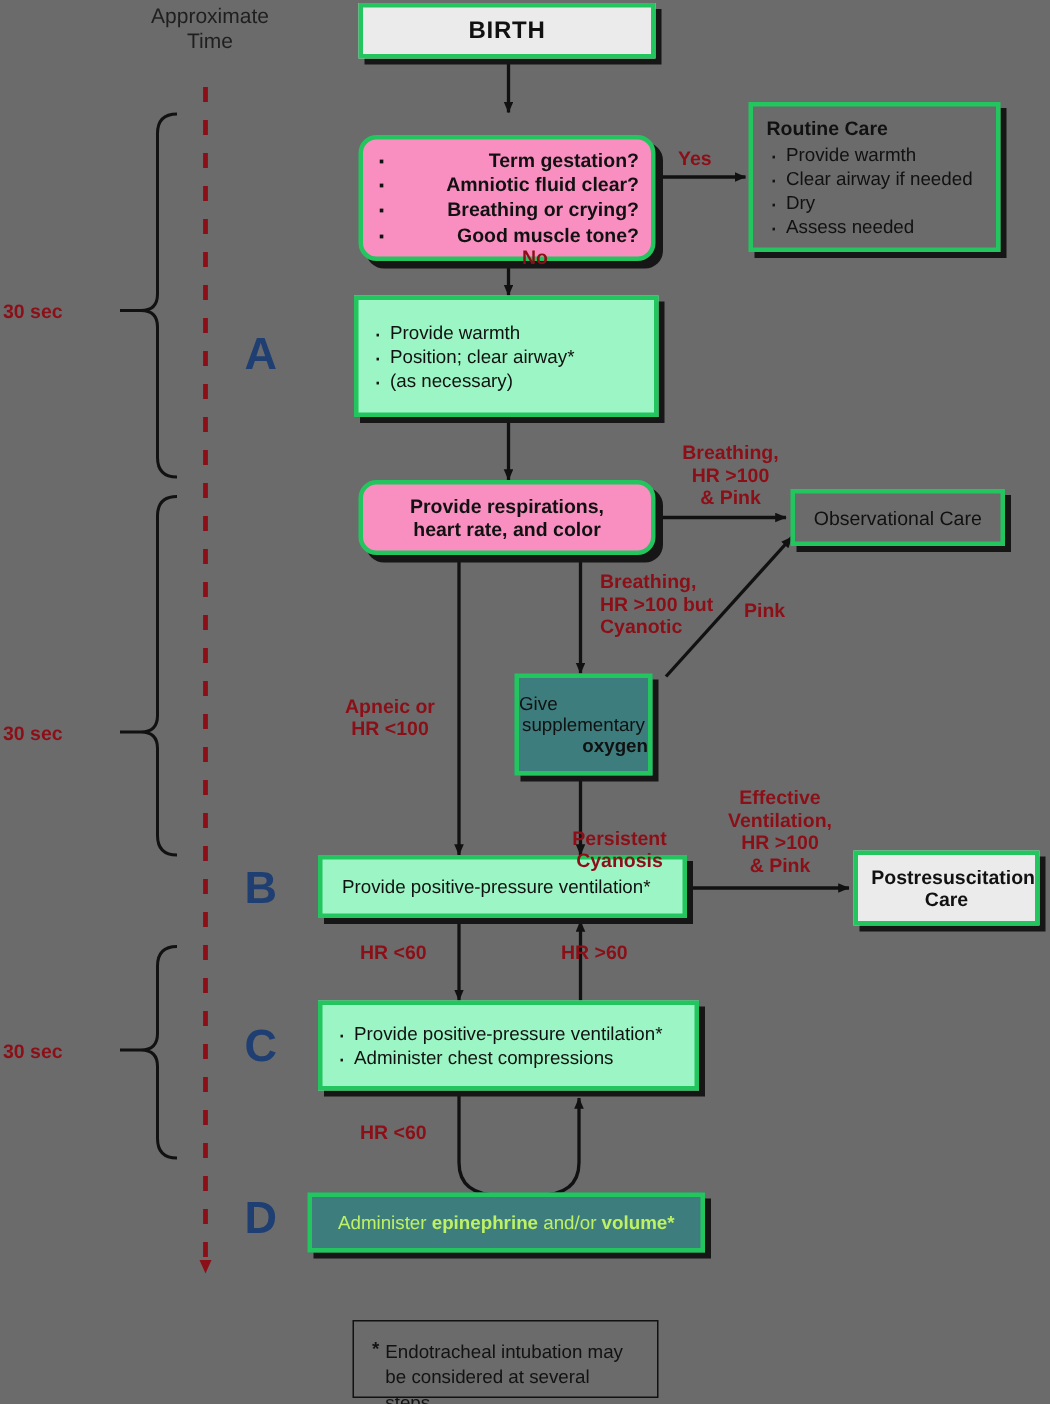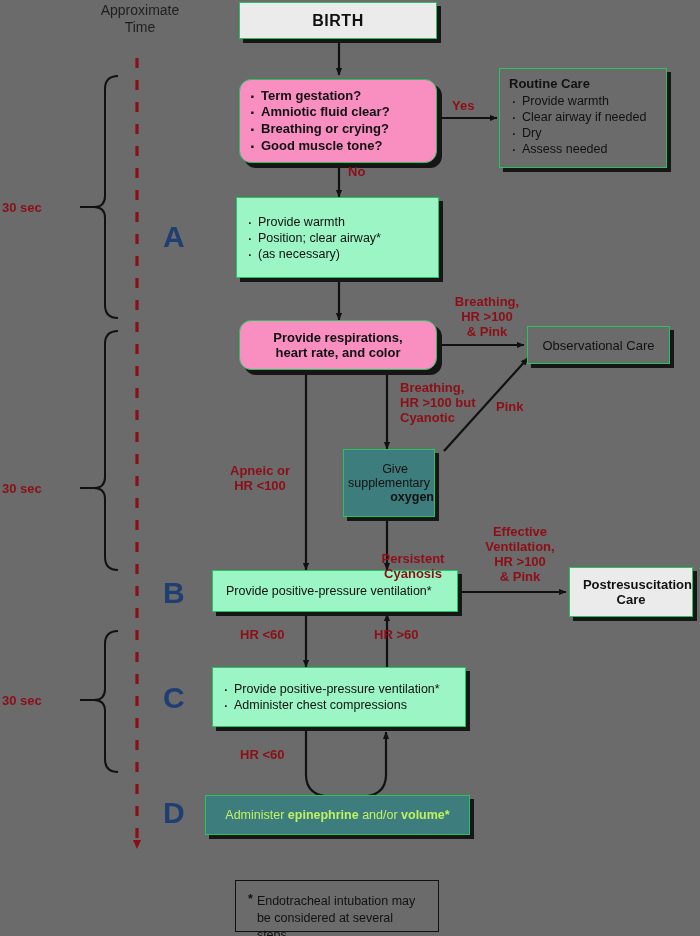--- a/index.html
+++ b/index.html
@@ -13,21 +13,21 @@
     height: 936px;
     background: #6b6b6b;
     font-family: "Liberation Sans", sans-serif;
     overflow: hidden;
   }
 
   
   .box {
     position: absolute;
     box-sizing: border-box;
-    border: 1px solid #22c55e;
+    border: 3px solid #22c55e;
     display: flex;
     flex-direction: column;
     justify-content: center;
     color: #111;
     box-shadow: 4px 4px 0 0 #161616;
   }
   .box.rounded { border-radius: 12px; box-shadow: 5px 5px 0 0 #161616; }
 
   .c-white  { background: #ebebeb; }
   .c-pink   { background: #f98fc0; }
@@ -180,21 +180,21 @@
 
   <div class="sect" style="left:163px; top:222px;">A</div>
   <div class="sect" style="left:163px; top:578px;">B</div>
   <div class="sect" style="left:163px; top:683px;">C</div>
   <div class="sect" style="left:163px; top:798px;">D</div>
 
   <div class="box c-white" style="left:239px; top:2px; width:198px; height:37px;">
     <div class="title-center" style="font-size:16px; letter-spacing:0.5px;">BIRTH</div>
   </div>
 
-  <div class="box c-pink rounded" style="left:239px; top:79px; width:198px; height:84px; padding:6px 8px;">
+  <div class="box c-pink rounded" style="left:239px; top:90px; width:198px; height:84px; padding:6px 8px;text-align:right;">
     <ul class="bullets" style="font-size:13px; font-weight:bold;">
       <li>Term gestation?</li>
       <li>Amniotic fluid clear?</li>
       <li>Breathing or crying?</li>
       <li>Good muscle tone?</li>
     </ul>
   </div>
 
   <div class="box c-gray" style="left:499px; top:68px; width:168px; height:100px; padding:7px 9px; justify-content:flex-start;">
     <div style="font-size:13px; font-weight:bold; margin-bottom:2px;">Routine Care</div>
@@ -220,21 +220,21 @@
   <div class="box c-pink rounded" style="left:239px; top:320px; width:198px; height:50px;">
     <div class="title-center" style="font-size:13px;">Provide respirations,</div>
     <div class="title-center" style="font-size:13px;">heart rate, and color</div>
   </div>
 
   <div class="box c-gray" style="left:527px; top:326px; width:143px; height:38px;">
     <div style="font-size:13px; text-align:center;">Observational Care</div>
   </div>
 
   <div class="box c-teal" style="left:343px; top:449px; width:92px; height:68px; color:#111;">
-    <div style="font-size:12.5px; text-align:center;margin-left:12px;">Give</div>
+    <div style="font-size:12.5px; text-align:left;">Give</div>
     <div style="font-size:12.5px; text-align:center;">supplementary</div>
     <div style="font-size:12.5px; text-align:right; font-weight:bold;">oxygen</div>
   </div>
 
   <div class="box c-green" style="left:212px; top:570px; width:246px; height:42px;">
     <div style="font-size:12.5px; padding-left:13px;">Provide positive-pressure ventilation*</div>
   </div>
 
   <div class="box c-white" style="left:569px; top:567px; width:124px; height:50px;">
     <div class="title-center" style="font-size:13px;text-align:right;">Postresuscitation</div>

